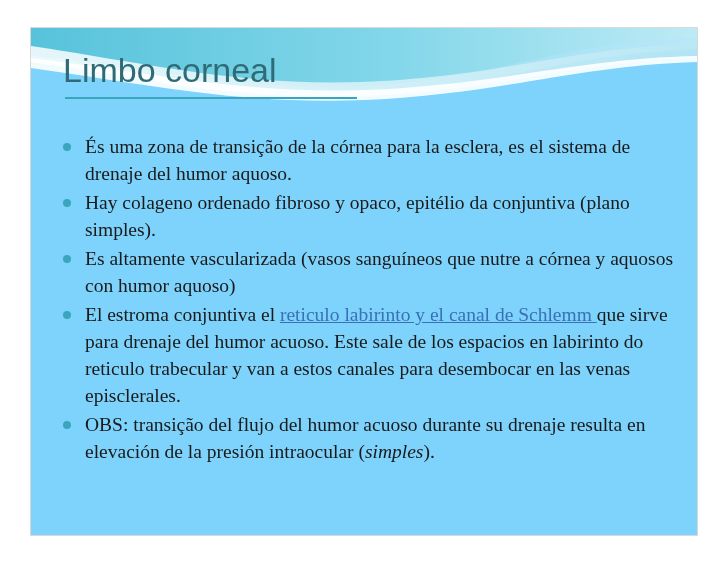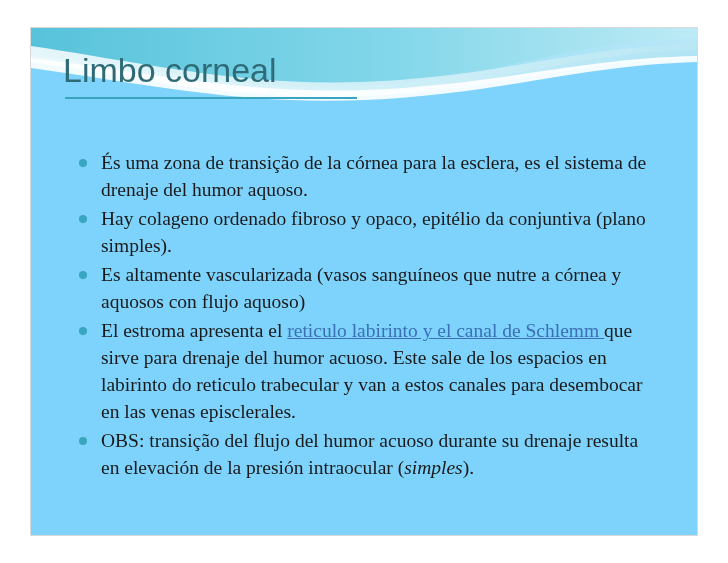--- a/index.html
+++ b/index.html
@@ -57,21 +57,21 @@
   }
 
   .body {
     position: absolute;
     left: 26px;
     top: 105px;
     width: 620px;
   }
   ul.bullets {
     list-style: none;
-    margin: 16px;
+    margin: 0;
     padding: 0;
     font-family: Liberation Serif, serif;
   }
   ul.bullets > li {
     position: relative;
     padding-left: 28px;
     margin: 0 0 2px 0;
     font-size: 19.5px;
     line-height: 27px;
     color: #1a1a1a;
@@ -132,26 +132,26 @@
         <span>És uma zona de transição de la córnea para la esclera, es el sistema de drenaje del humor aquoso.</span>
       </li>
 
       <li>
         <span class="dot"></span>
         <span>Hay colageno ordenado fibroso y opaco, epitélio da conjuntiva (plano simples).</span>
       </li>
 
       <li>
         <span class="dot"></span>
-        <span>Es altamente vascularizada (vasos sanguíneos que nutre a córnea y aquosos con flujo aquoso)</span>
+        <span>Es altamente vascularizada (vasos sanguíneos que nutre a córnea y aquosos con humor aquoso)</span>
       </li>
 
       <li>
         <span class="dot"></span>
-        <span>El estroma apresenta el </span><a class="link" href="#">reticulo labirinto y el canal de Schlemm </a><span>que sirve para drenaje del humor acuoso. Este sale de los espacios en labirinto do reticulo trabecular y van a estos canales para desembocar en las venas episclerales.</span>
+        <span>El estroma conjuntiva el </span><a class="link" href="#">reticulo labirinto y el canal de Schlemm </a><span>que sirve para drenaje del humor acuoso. Este sale de los espacios en labirinto do reticulo trabecular y van a estos canales para desembocar en las venas episclerales.</span>
       </li>
 
       <li>
         <span class="dot"></span>
         <span>OBS: transição del flujo del humor acuoso durante su drenaje resulta en elevación de la presión intraocular (</span><span class="italic">simples</span><span>).</span>
       </li>
 
     </ul>
   </div>
 

